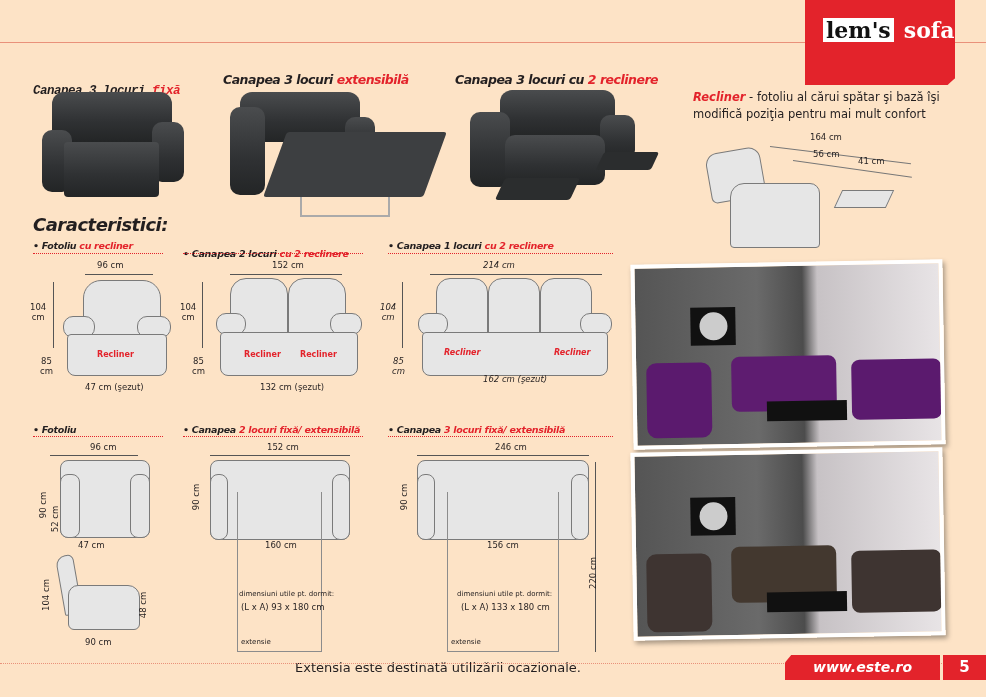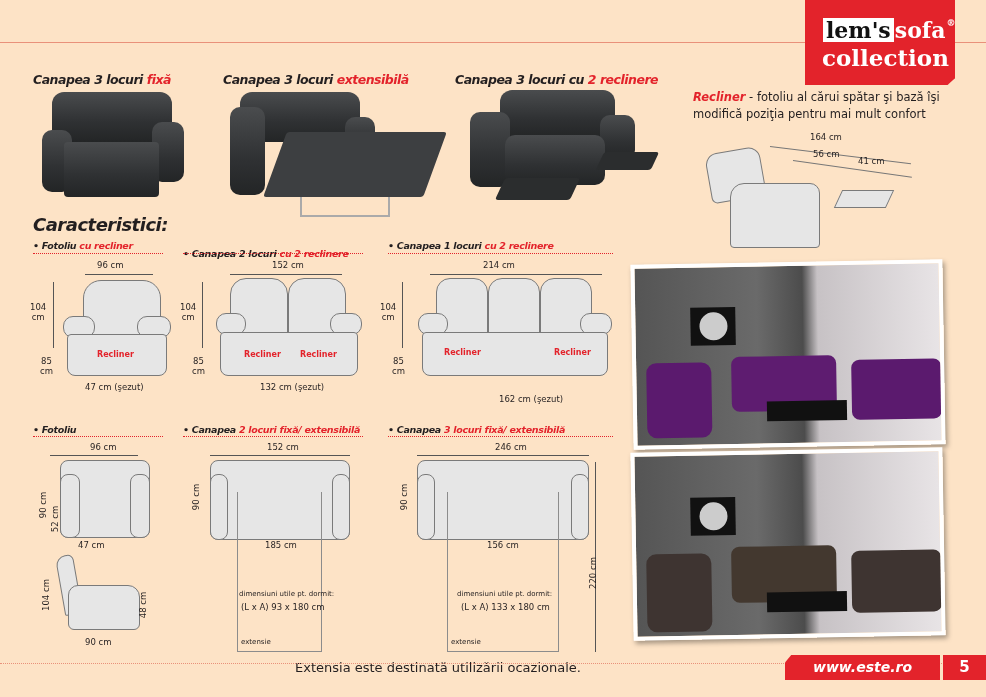--- a/index.html
+++ b/index.html
@@ -4,21 +4,21 @@
 <style>
   * { box-sizing: border-box; margin: 0; padding: 0; }
   html, body { width: 986px; height: 697px; overflow: hidden; }
   body { background: #fde3c6; font-family: "DejaVu Sans", sans-serif; position: relative; color: #231f20; }
   .abs { position: absolute; }
   .top-line { left: 0; top: 42px; width: 805px; height: 1px; background: #e9917a; }
   .top-line-r { left: 955px; top: 42px; width: 31px; height: 1px; background: #e9917a; }
   .logo { left: 805px; top: 0; width: 150px; height: 85px; background: #e3232b; box-shadow: 2px 3px 4px rgba(0,0,0,0.25); clip-path: polygon(0 0,100% 0,100% 92%,95% 100%,0 100%); }
   .logo-top { left: 18px; top: 18px; font-family: "DejaVu Serif", serif; font-weight: bold; font-size: 22px; line-height: 24px; display:flex; }
   .logo-lems { background: #fff; color: #111; padding: 0 3px; }
-  .logo-sofa { color: #fff; padding-left: 1px; }
+  .logo-sofa { color: #fff; padding-left: 10px; }
   .logo-reg { color:#fff; font-size:9px; line-height:10px; margin-left:1px; }
   .logo-coll { left: 17px; top: 44px; font-family: "DejaVu Serif", serif; font-weight: bold; font-size: 23px; color: #fff; }
 
   .prod-title { font-family: "DejaVu Sans", sans-serif; font-style: italic; font-weight: bold; font-size: 12.5px; letter-spacing: -0.5px; white-space: nowrap; }
   .red { color: #e3232b; }
   .sofa-dark { background: linear-gradient(180deg,#4a4c4e 0%,#2f3133 60%,#232526 100%); border-radius: 10px; }
 
   .rec-desc { left: 693px; top: 89px; width: 270px; font-size: 11.5px; line-height: 17px; }
   .rec-desc .lbl { color:#e3232b; font-weight:bold; font-style:italic; }
 
@@ -43,24 +43,23 @@
 
 <div class="abs top-line"></div>
 <div class="abs top-line-r"></div>
 
 <div class="abs logo">
   <div class="abs logo-top">
     <span class="logo-lems">lem's</span>
     <span class="logo-sofa">sofa</span>
     <span class="logo-reg">®</span>
   </div>
-  <div class="abs logo-coll">collection</div>
-</div>
-
-<div class="abs prod-title" style="left:33px;top:72px;">
+</div>
+
+<div class="abs prod-title" style="left:33px;top:84px;font-family:Liberation Mono, monospace;">
   <span>Canapea 3 locuri </span><span class="red">fixă</span>
 </div>
 <div class="abs prod-title" style="left:223px;top:72px;">
   <span>Canapea 3 locuri </span><span class="red">extensibilă</span>
 </div>
 <div class="abs prod-title" style="left:455px;top:72px;">
   <span>Canapea 3 locuri cu </span><span class="red">2 reclinere</span>
 </div>
 
 <div class="abs" style="left:42px;top:92px;width:145px;height:110px;">
@@ -135,37 +134,37 @@
   <div class="abs shape" style="left:50px;top:20px;width:58px;height:70px;border-radius:16px 16px 4px 4px;"></div>
   <div class="abs shape" style="left:108px;top:20px;width:58px;height:70px;border-radius:16px 16px 4px 4px;"></div>
   <div class="abs shape" style="left:36px;top:55px;width:30px;height:22px;border-radius:10px;"></div>
   <div class="abs shape" style="left:150px;top:55px;width:32px;height:22px;border-radius:10px;"></div>
   <div class="abs shape" style="left:40px;top:74px;width:138px;height:44px;border-radius:4px 4px 8px 8px;"></div>
   <div class="abs rec-lbl" style="left:64px;top:92px;">Recliner</div>
   <div class="abs rec-lbl" style="left:120px;top:92px;">Recliner</div>
   <div class="abs dim" style="left:80px;top:124px;">132 cm (şezut)</div>
 </div>
 
-<div class="abs" style="left:378px;top:258px;width:240px;height:140px;">
+<div class="abs" style="left:378px;top:258px;width:240px;height:140px;font-style:italic;">
   <div class="abs dim" style="left:105px;top:2px;">214 cm</div>
   <div class="abs dimline" style="left:52px;top:16px;width:172px;"></div>
   <div class="abs dim" style="left:2px;top:44px;white-space:pre;text-align:center;line-height:10px;">104
 cm</div>
   <div class="abs vline" style="left:24px;top:24px;height:66px;"></div>
   <div class="abs dim" style="left:14px;top:98px;white-space:pre;text-align:center;line-height:10px;">85
 cm</div>
   <div class="abs shape" style="left:58px;top:20px;width:52px;height:70px;border-radius:14px 14px 4px 4px;"></div>
   <div class="abs shape" style="left:110px;top:20px;width:52px;height:70px;border-radius:14px 14px 4px 4px;"></div>
   <div class="abs shape" style="left:162px;top:20px;width:52px;height:70px;border-radius:14px 14px 4px 4px;"></div>
   <div class="abs shape" style="left:40px;top:55px;width:30px;height:22px;border-radius:10px;"></div>
   <div class="abs shape" style="left:202px;top:55px;width:32px;height:22px;border-radius:10px;"></div>
   <div class="abs shape" style="left:44px;top:74px;width:186px;height:44px;border-radius:4px 4px 8px 8px;"></div>
   <div class="abs rec-lbl" style="left:66px;top:90px;">Recliner</div>
   <div class="abs rec-lbl" style="left:176px;top:90px;">Recliner</div>
-  <div class="abs dim" style="left:105px;top:136px;margin-left:16px;">162 cm (şezut)</div>
+  <div class="abs dim" style="left:105px;top:116px;">162 cm (şezut)</div>
 </div>
 
 <div class="abs sub" style="left:33px;top:424px;"><span>• Fotoliu</span></div>
 <div class="abs dotline" style="left:33px;top:436px;width:130px;"></div>
 <div class="abs sub" style="left:183px;top:424px;"><span>• Canapea </span><span class="red">2 locuri fixă/ extensibilă</span></div>
 <div class="abs dotline" style="left:183px;top:436px;width:180px;"></div>
 <div class="abs sub" style="left:388px;top:424px;"><span>• Canapea </span><span class="red">3 locuri fixă/ extensibilă</span></div>
 <div class="abs dotline" style="left:388px;top:436px;width:225px;"></div>
 
 <div class="abs" style="left:30px;top:440px;width:140px;height:215px;">
@@ -185,21 +184,21 @@
 </div>
 
 <div class="abs" style="left:185px;top:440px;width:185px;height:215px;">
   <div class="abs dim" style="left:82px;top:2px;">152 cm</div>
   <div class="abs dimline" style="left:25px;top:15px;width:140px;"></div>
   <div class="abs dim" style="left:-2px;top:52px;transform:rotate(-90deg);">90 cm</div>
   <div class="abs shape" style="left:25px;top:20px;width:140px;height:80px;border-radius:8px;"></div>
   <div class="abs shape" style="left:25px;top:34px;width:18px;height:66px;border-radius:8px;"></div>
   <div class="abs shape" style="left:147px;top:34px;width:18px;height:66px;border-radius:8px;"></div>
   <div class="abs ext-box" style="left:52px;top:52px;width:85px;height:160px;"></div>
-  <div class="abs dim" style="left:80px;top:100px;">185 cm</div>
+  <div class="abs dim" style="left:80px;top:100px;">160 cm</div>
   <div class="abs small" style="left:54px;top:150px;">dimensiuni utile pt. dormit:</div>
   <div class="abs dim" style="left:56px;top:162px;">(L x A) 93 x 180 cm</div>
   <div class="abs small" style="left:56px;top:198px;">extensie</div>
 </div>
 
 <div class="abs" style="left:395px;top:440px;width:225px;height:215px;">
   <div class="abs dim" style="left:100px;top:2px;">246 cm</div>
   <div class="abs dimline" style="left:22px;top:15px;width:172px;"></div>
   <div class="abs dim" style="left:-4px;top:52px;transform:rotate(-90deg);">90 cm</div>
   <div class="abs shape" style="left:22px;top:20px;width:172px;height:80px;border-radius:8px;"></div>

